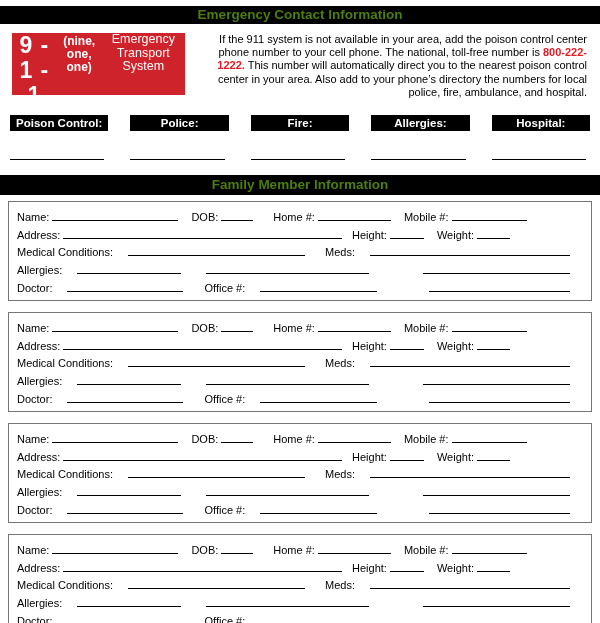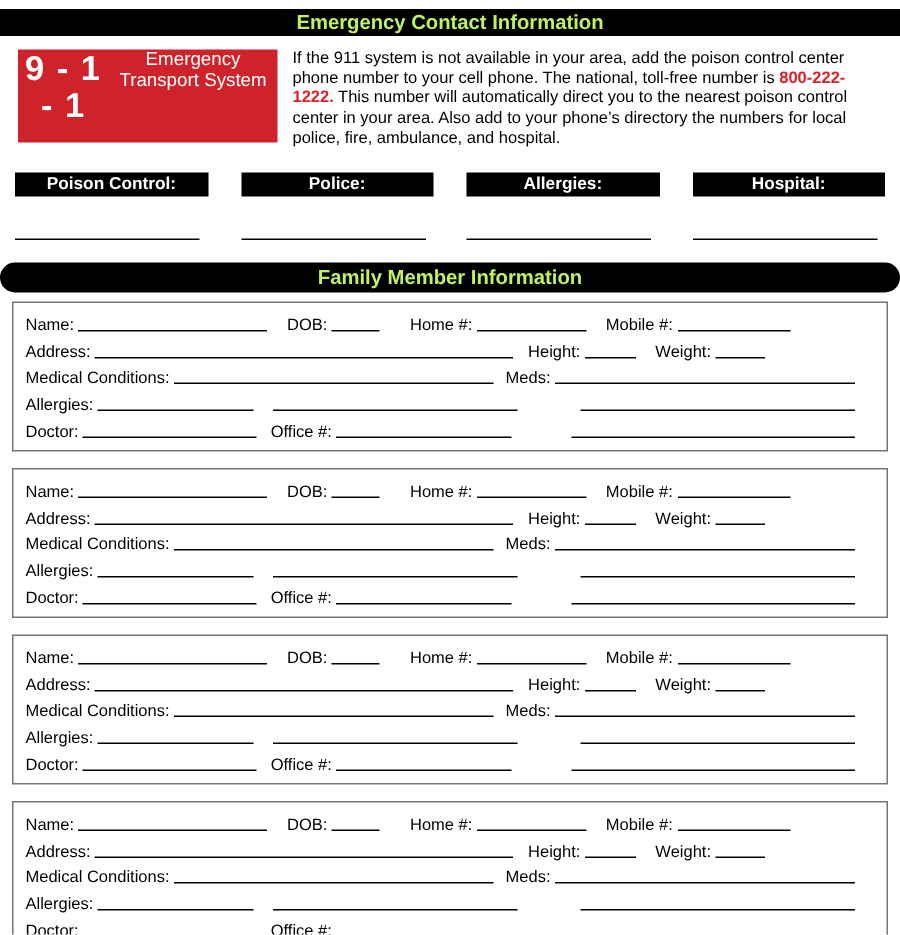--- a/index.html
+++ b/index.html
@@ -1,90 +1,95 @@
 <!DOCTYPE html>
 <html><head>
 <meta charset="utf-8">
 <style>
   * { margin:0; padding:0; box-sizing:border-box; }
   html,body { width:600px; height:623px; background:#fff; overflow:hidden;
               font-family:"Liberation Sans", sans-serif; color:#000; }
 
   
-  .bar { background:#000; color:#bef264; font-weight:bold; text-align:center; }
+  .bar { background:#000; color:#4d7c0f; font-weight:bold; text-align:center; }
   .bar1 { margin-top:6px; height:18px; line-height:18px; font-size:13.5px; }
   .bar2 { margin-top:15px; height:20px; line-height:20px; font-size:13.5px; }
 
   
   .hero { display:flex; margin:9px 13px 0 12px; }
   .redbox { width:173px; height:62px; flex-shrink:0; color:#fff; text-align:center;
             display:flex; flex-direction:row; justify-content:center; line-height:1.08; }
   .redbox .big { font-size:23px; font-weight:bold; letter-spacing:1px; }
   .redbox .sub { font-size:12px; font-weight:bold; margin-top:2px; }
   .redbox .cap { font-size:12.5px; font-weight:normal; }
-  .hero p { flex:1; margin-left:10px; font-size:11px; line-height:13.2px; }
+  .hero p { flex:1; margin-left:10px; font-size:11px; line-height:13.2px;text-align:right; }
   .phone-red { font-weight:bold; }
 
   
   .contacts { display:flex; gap:22px; margin:16px 10px 0 10px; }
   .contact-col { flex:1; display:flex; flex-direction:column; }
   .contact-box { background:#000; color:#fff; font-weight:bold; font-size:11.5px;
                  height:16px; line-height:16px; text-align:center; }
   .contact-line { margin-top:28px; width:96%; height:0; border-bottom:1.5px solid #000; }
 
   
   .members { margin:6px 8px 0 8px; }
   .mblock { border:1px solid #757575; height:100px; padding:4px 16px 0 8px; margin-bottom:11px; }
   .mblock:last-child { margin-bottom:0; }
   .mrow { display:flex; align-items:flex-end; height:17.8px; font-size:11px; }
   .mrow .lbl { white-space:nowrap; line-height:13px; }
   .bl { border-bottom:1px solid #000; height:1px; margin:0 0 3px 3px; flex-shrink:0; }
   .bl.grow { flex:1 1 auto; }
   .r1 { padding-right:65px; } .r2 { padding-right:65px; }
-  .r3,.r4,.r5 { padding-right:5px; }
+  .r3,.r4,.r5 { padding-right:5px;gap:12px; }
   .w126{width:126px}.w32{width:32px}.w73{width:73px}.w75{width:75px}
   .w34{width:34px}.w33{width:33px}.w104{width:104px}.w163{width:163px}
   .w116{width:116px}.w117{width:117px}.w200{width:200px}
   .ml8{margin-left:8px}.ml9{margin-left:9px}.ml10{margin-left:10px}
   .ml12{margin-left:13px}.ml13{margin-left:13px}.ml20{margin-left:20px}
   .ml40{margin-left:40px}.ml42{margin-left:42px}
 </style>
 </head>
 <body>
 
 <div class="bar bar1" style="background: rgb(0, 0, 0);">Emergency Contact Information</div>
 
 <div class="hero">
   <div class="redbox" style="background: rgb(206, 35, 43);">
     <div class="big">9 - 1 - 1</div>
+    <div class="sub">(nine, one, one)</div>
     <div class="cap">Emergency Transport System</div>
   </div>
   <p><span>If the 911 system is not available in your area, add the poison control center phone number to your cell phone. The national, toll-free number is </span><span class="phone-red" style="color: rgb(221, 32, 39);">800-222-1222.</span><span> This number will automatically direct you to the nearest poison control center in your area. Also add to your phone’s directory the numbers for local police, fire, ambulance, and hospital.</span></p>
 </div>
 
 <div class="contacts">
   <div class="contact-col">
     <div class="contact-box">Poison Control:</div>
     <div class="contact-line"></div>
   </div>
   <div class="contact-col">
     <div class="contact-box">Police:</div>
     <div class="contact-line"></div>
   </div>
   <div class="contact-col">
+    <div class="contact-box">Fire:</div>
+    <div class="contact-line"></div>
+  </div>
+  <div class="contact-col">
     <div class="contact-box">Allergies:</div>
     <div class="contact-line"></div>
   </div>
   <div class="contact-col">
     <div class="contact-box">Hospital:</div>
     <div class="contact-line"></div>
   </div>
 </div>
 
-<div class="bar bar2" style="background: rgb(0, 0, 0); border-radius: 10px;">Family Member Information</div>
+<div class="bar bar2" style="background: rgb(0, 0, 0);">Family Member Information</div>
 
 <div class="members">
   <div class="mblock">
     <div class="mrow r1">
       <span class="lbl">Name:</span>
       <span class="bl w126"></span>
       <span class="lbl ml12">DOB:</span>
       <span class="bl w32"></span>
       <span class="lbl ml20">Home #:</span>
       <span class="bl w73"></span>

